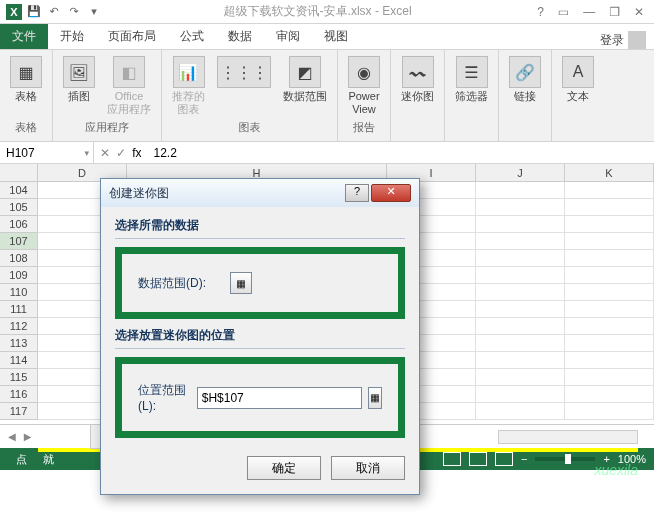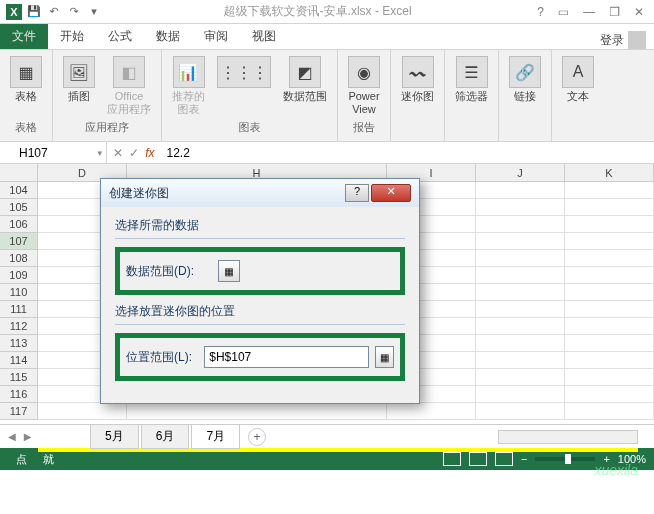--- a/index.html
+++ b/index.html
@@ -25,25 +25,25 @@
 .ribbon { height: 92px; background: #f1f1f1; display: flex; border-bottom: 1px solid #d4d4d4; }
 .group { border-right: 1px solid #d4d4d4; padding: 4px 6px; display: flex; flex-direction: column; justify-content: space-between; }
 .group-content { display: flex; gap: 4px; flex: 1; align-items: flex-start; }
 .big-btn { display: flex; flex-direction: column; align-items: center; padding: 2px 4px; color: #444; min-width: 38px; }
 .big-btn.disabled { color: #aaa; }
 .big-icon { width: 32px; height: 32px; background: #e0e0e0; border: 1px solid #bbb; margin-bottom: 2px; display: flex; align-items: center; justify-content: center; font-size: 16px; }
 .big-btn .lbl { font-size: 11px; text-align: center; line-height: 1.2; }
 .group-label { text-align: center; color: #666; font-size: 11px; padding: 2px 0; }
 
 
-.fbar { height: 22px; display: flex; align-items: center; border-bottom: 1px solid #d4d4d4; background: #fff; padding-left: 13px; }
+.fbar { height: 22px; display: flex; align-items: center; border-bottom: 1px solid #d4d4d4; background: #fff; }
 .namebox { width: 94px; border-right: 1px solid #d4d4d4; padding: 0 6px; height: 100%; display: flex; align-items: center; position: relative; }
 .namebox::after { content: "▾"; position: absolute; right: 4px; color: #888; font-size: 9px; }
 .fbar-btns { display: flex; gap: 6px; padding: 0 6px; color: #888; }
-.fx { font-style: italic; color: #c2410c; text-align: right; }
+.fx { color: #000000; text-align: right; }
 .formula { flex: 1; padding: 0 6px; }
 
 
 .grid-area { position: relative; height: 260px;  overflow: hidden; }
 .colheaders { display: flex; background: #f0f0f0; border-bottom: 1px solid #ccc; height: 18px; }
 .rowhead-space { width: 38px; border-right: 1px solid #ccc; }
 .colh { flex: 1; text-align: center; border-right: 1px solid #ccc; font-size: 11px; color: #444; display:flex; align-items:center; justify-content:center; min-width:72px; }
 .rows { }
 .row { display: flex; height: 17px; }
 .rowh { width: 38px; background: #f0f0f0; border-right: 1px solid #ccc; border-bottom: 1px solid #ccc; text-align: center; font-size: 11px; color: #444; display:flex; align-items:center; justify-content:center; }
@@ -70,26 +70,26 @@
 
 
 .dialog { position: absolute; left: 100px; top: 178px; width: 320px; background: linear-gradient(#eaf3fb,#d8e6f3); border: 1px solid #6d8aa8; box-shadow: 4px 4px 12px rgba(0,0,0,.4); }
 .dlg-title { height: 28px; display: flex; align-items: center; padding: 0 8px; background: linear-gradient(#f7fbff,#dce9f5); }
 .dlg-title .t { color: #1f2f45; font-size: 12px; }
 .dlg-title .right { margin-left: auto; display: flex; gap: 2px; }
 .dlg-help { width: 24px; height: 18px; background: linear-gradient(#f5f5f5,#d0d0d0); border: 1px solid #888; text-align: center; font-size: 11px;}
 .dlg-close { width: 40px; height: 18px; background: linear-gradient(#e27a70,#c0392b); border: 1px solid #832; color: #fff; text-align: center; font-size: 11px; border-radius: 2px;}
 .dlg-body { padding: 10px 14px 14px; background: #f0f0f0; }
 .section { margin-bottom: 8px; }
-.sec-head { color: #17365d; font-size: 12px; padding-bottom: 4px; border-bottom: 1px solid #b8c5d6; margin-bottom: 8px; }
+.sec-head { color: #17365d; font-size: 12px; padding-bottom: 4px; border-bottom: 1px solid #b8c5d6; margin-bottom: 8px; font-weight: bold; }
 .fieldrow { display: flex; align-items: center; gap: 6px; padding: 6px 4px; }
 .fieldrow .flabel { color: #17365d; font-size: 12px; width: 86px; }
 .fieldrow input { flex: 1; height: 22px; border: 1px solid #7a8a9a; padding: 0 4px; font-size: 12px; background: #fff; }
 .range-btn { width: 22px; height: 22px; border: 1px solid #7a8a9a; background: linear-gradient(#fff,#e0e0e0); display:flex; align-items:center; justify-content:center; font-size:10px; }
-.redbox { border: 5px solid #15803d; padding: 2px; margin: 2px 0; }
+.redbox { border: 7px solid #15803d; padding: 12px; margin: 2px 0; }
 .dlg-buttons { display: flex; justify-content: flex-end; gap: 10px; padding-top: 10px; }
 .dlg-btn { width: 74px; height: 24px; background: linear-gradient(#fdfdfd,#e3e3e3); border: 1px solid #8a8a8a; font-size: 12px; }
 
 .watermark { position:absolute; right:16px; bottom:36px; color:#7fa; font-size:14px; font-style:italic; opacity:.6; }
 .yellowbar { position:absolute; left:38px; right:16px; top:446px; height:6px; background:#ffff00; }
 </style>
 </head>
 <body>
 
 <div class="titlebar">
@@ -106,20 +106,21 @@
     <span>▭</span>
     <span>—</span>
     <span>❐</span>
     <span>✕</span>
   </div>
 </div>
 
 <div class="tabs">
   <div class="tab file">文件</div>
   <div class="tab">开始</div>
+  <div class="tab">页面布局</div>
   <div class="tab">公式</div>
   <div class="tab">数据</div>
   <div class="tab">审阅</div>
   <div class="tab">视图</div>
   <div class="login">
     <span>登录</span>
     <span class="avatar"></span>
   </div>
 </div>
 
@@ -392,16 +393,20 @@
     <div class="section">
       <div class="sec-head">选择放置迷你图的位置</div>
       <div class="redbox">
         <div class="fieldrow">
           <span class="flabel">位置范围(L):</span>
           <input value="$H$107" style="">
           <div class="range-btn">▦</div>
         </div>
       </div>
     </div>
+    <div class="dlg-buttons">
+      <button class="dlg-btn">确定</button>
+      <button class="dlg-btn">取消</button>
+    </div>
   </div>
 </div>
 
 <div class="watermark">xuexila</div>
 
 </body></html>

